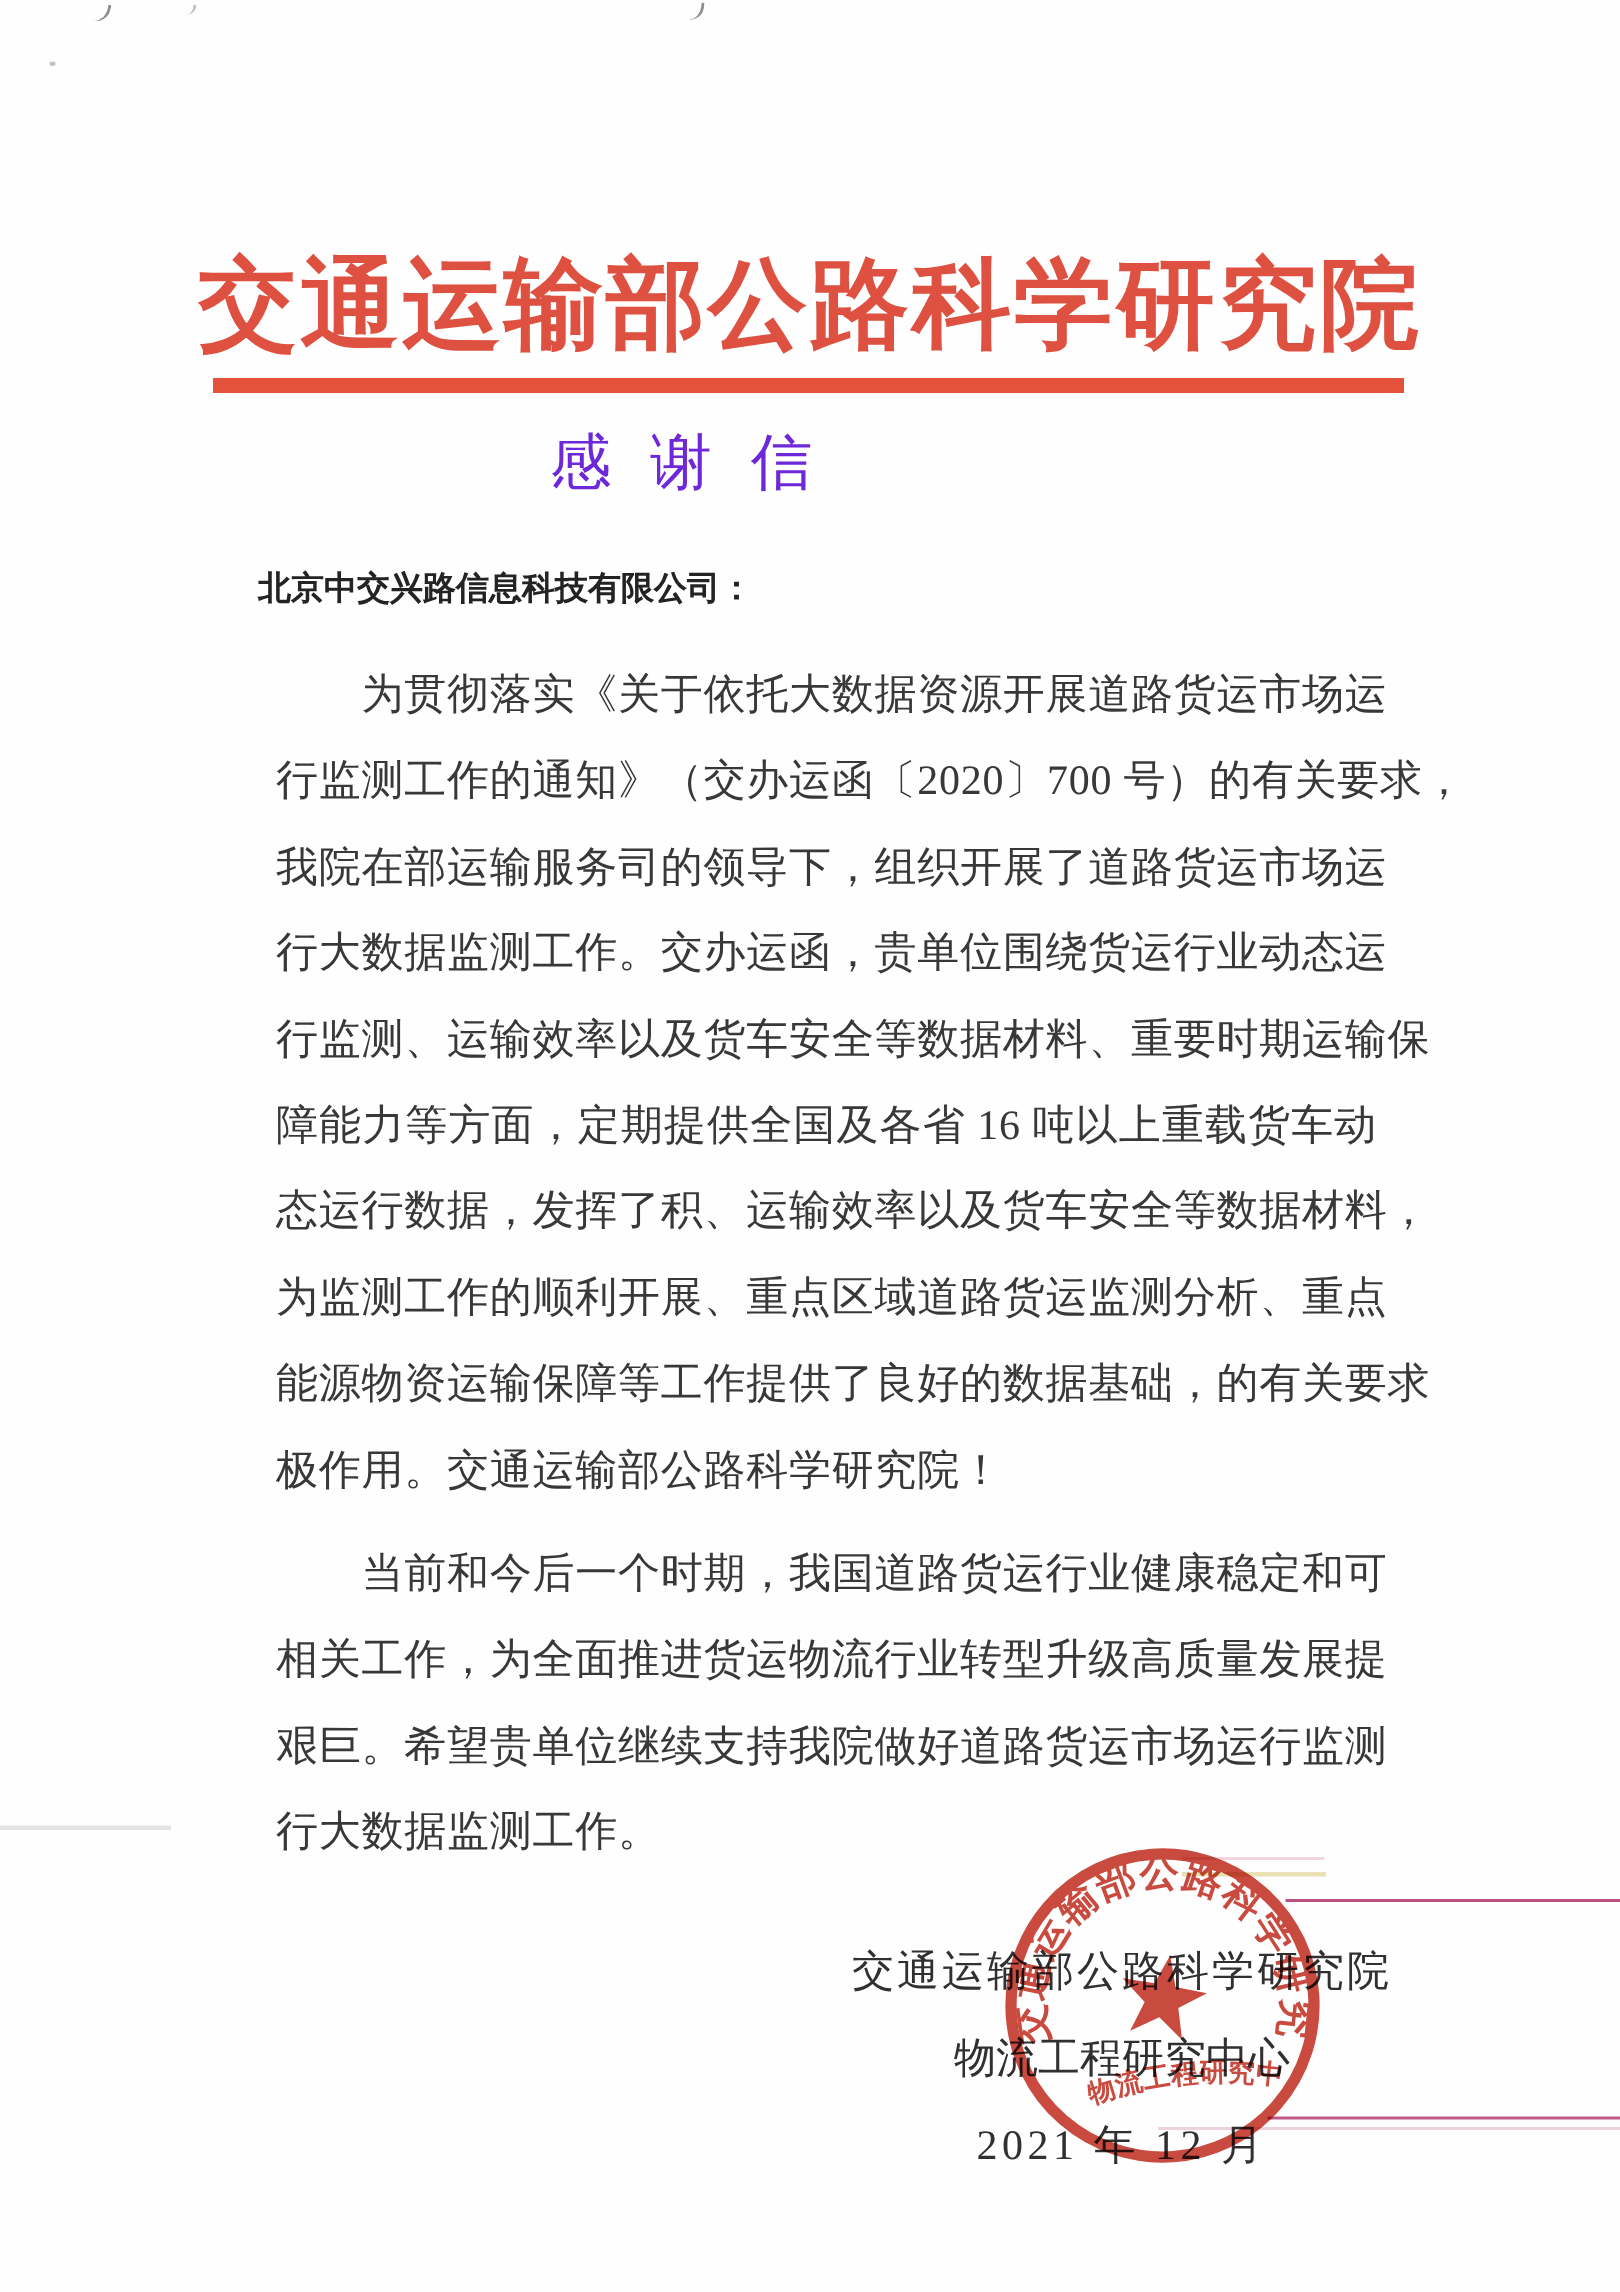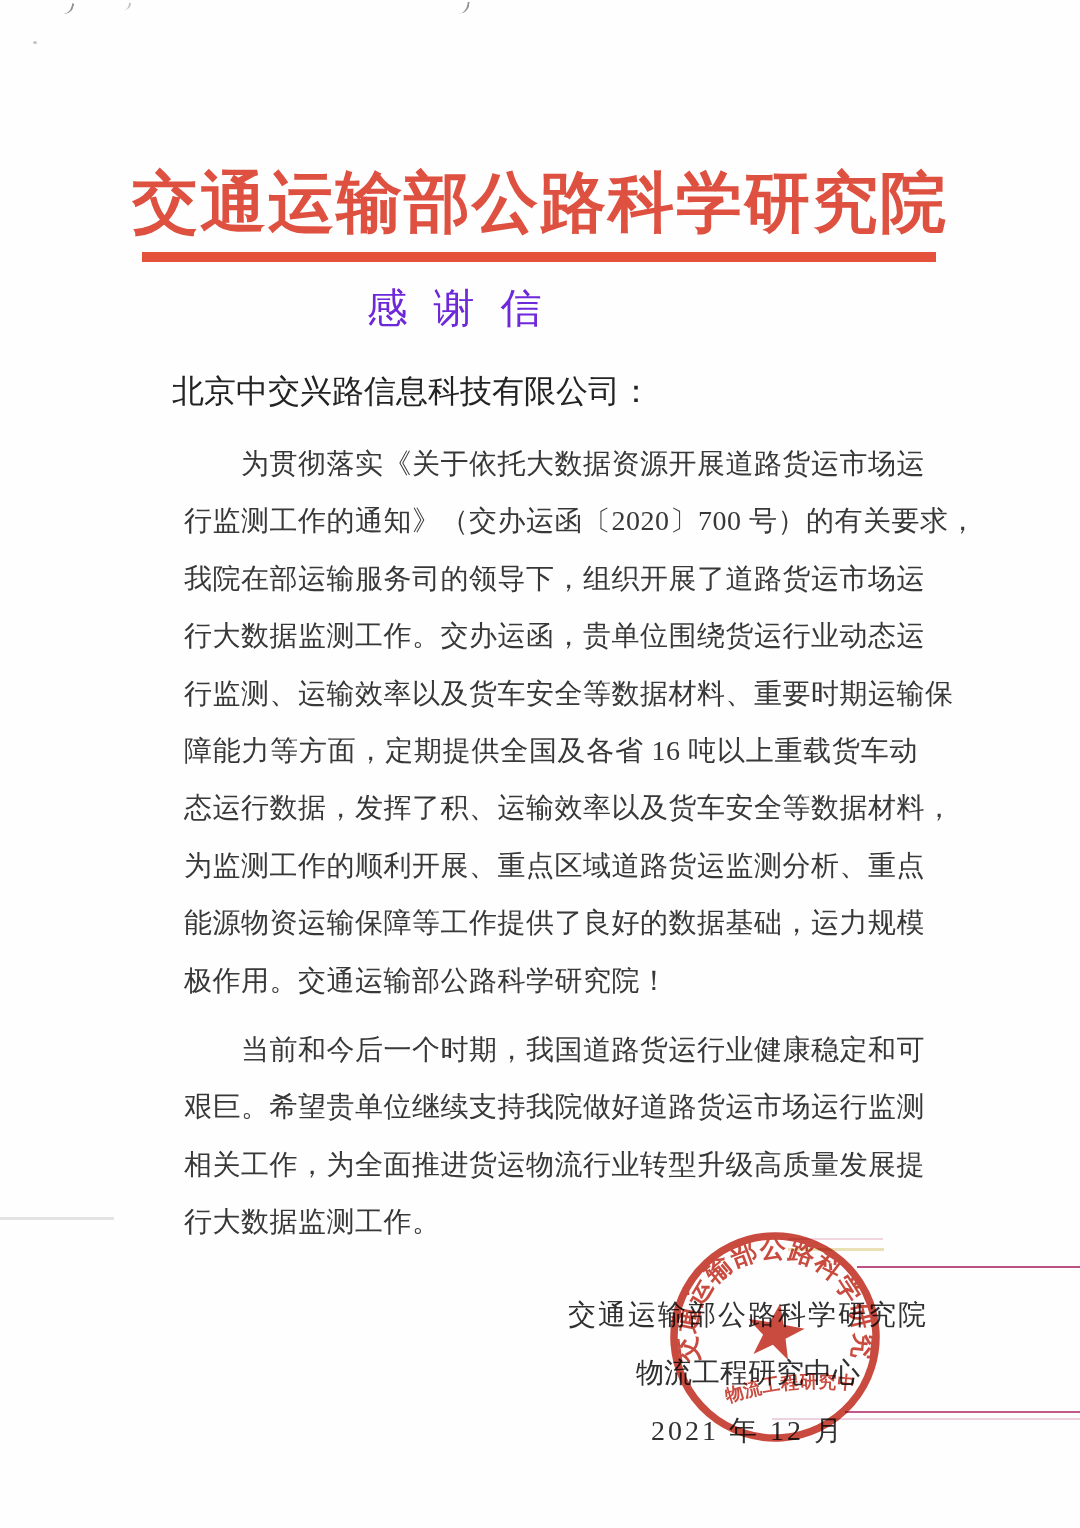--- a/index.html
+++ b/index.html
@@ -31,21 +31,21 @@
     margin-left:21px;
   }
   
   .body-block{
     position:absolute;left:172px;top:360px;width:758px;
     font-size:28px;color:#383838;
   }
   .salutation{
     height:63px;line-height:63px;
     font-family:"Liberation Sans","DejaVu Sans",sans-serif;
-    font-weight:normal;font-size:32px;color:#232323;
+    font-weight:bold;font-size:22px;color:#232323;
     white-space:nowrap;
   }
   .para{margin:12px;}
   .bline{
     height:57.4px;line-height:57.4px;
     white-space:nowrap;
     text-align:justify;text-align-last:justify;
     letter-spacing:0.5px;
   }
   .bline.indent{text-indent:57px;}
@@ -107,27 +107,27 @@
     <div>
         <div class="para">
           <div class="bline indent">为贯彻落实《关于依托大数据资源开展道路货运市场运</div>
           <div class="bline">行监测工作的通知》（交办运函〔2020〕700 号）的有关要求，</div>
           <div class="bline">我院在部运输服务司的领导下，组织开展了道路货运市场运</div>
           <div class="bline">行大数据监测工作。交办运函，贵单位围绕货运行业动态运</div>
           <div class="bline">行监测、运输效率以及货车安全等数据材料、重要时期运输保</div>
           <div class="bline">障能力等方面，定期提供全国及各省 16 吨以上重载货车动</div>
           <div class="bline">态运行数据，发挥了积、运输效率以及货车安全等数据材料，</div>
           <div class="bline">为监测工作的顺利开展、重点区域道路货运监测分析、重点</div>
-          <div class="bline">能源物资运输保障等工作提供了良好的数据基础，运力规模</div>
+          <div class="bline">能源物资运输保障等工作提供了良好的数据基础，的有关要求</div>
           <div class="bline last">极作用。交通运输部公路科学研究院！</div>
         </div>
         <div class="para">
           <div class="bline indent">当前和今后一个时期，我国道路货运行业健康稳定和可</div>
+          <div class="bline">相关工作，为全面推进货运物流行业转型升级高质量发展提</div>
           <div class="bline">艰巨。希望贵单位继续支持我院做好道路货运市场运行监测</div>
-          <div class="bline">相关工作，为全面推进货运物流行业转型升级高质量发展提</div>
           <div class="bline last">行大数据监测工作。</div>
         </div>
       </div>
   </div>
 
   <div class="signature">
     <div class="sig-line sig-org">交通运输部公路科学研究院</div>
     <div class="sig-line sig-dept">物流工程研究中心</div>
     <div class="sig-line sig-date">2021 年 12 月</div>
   </div>

